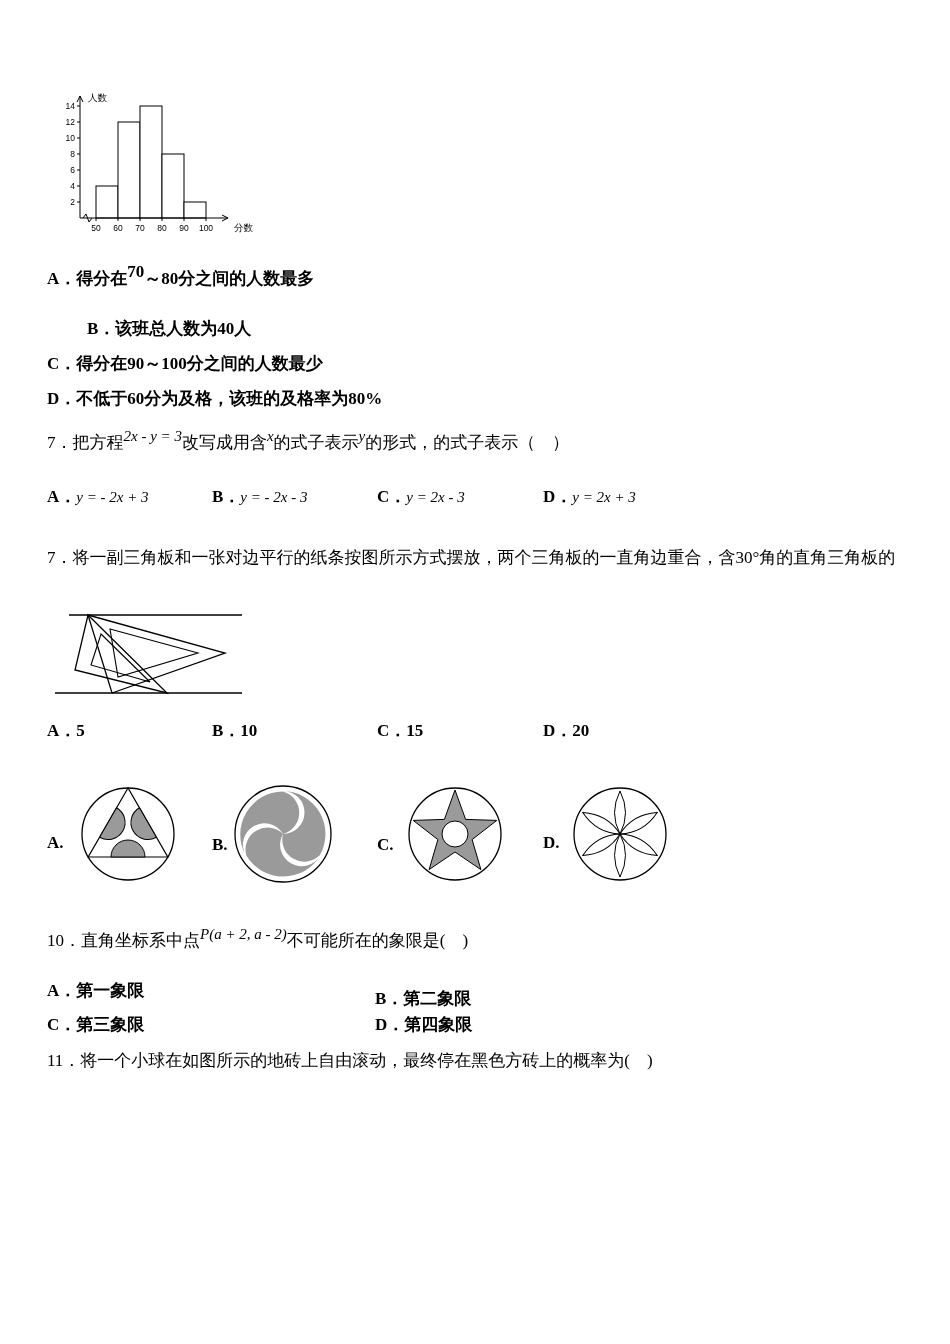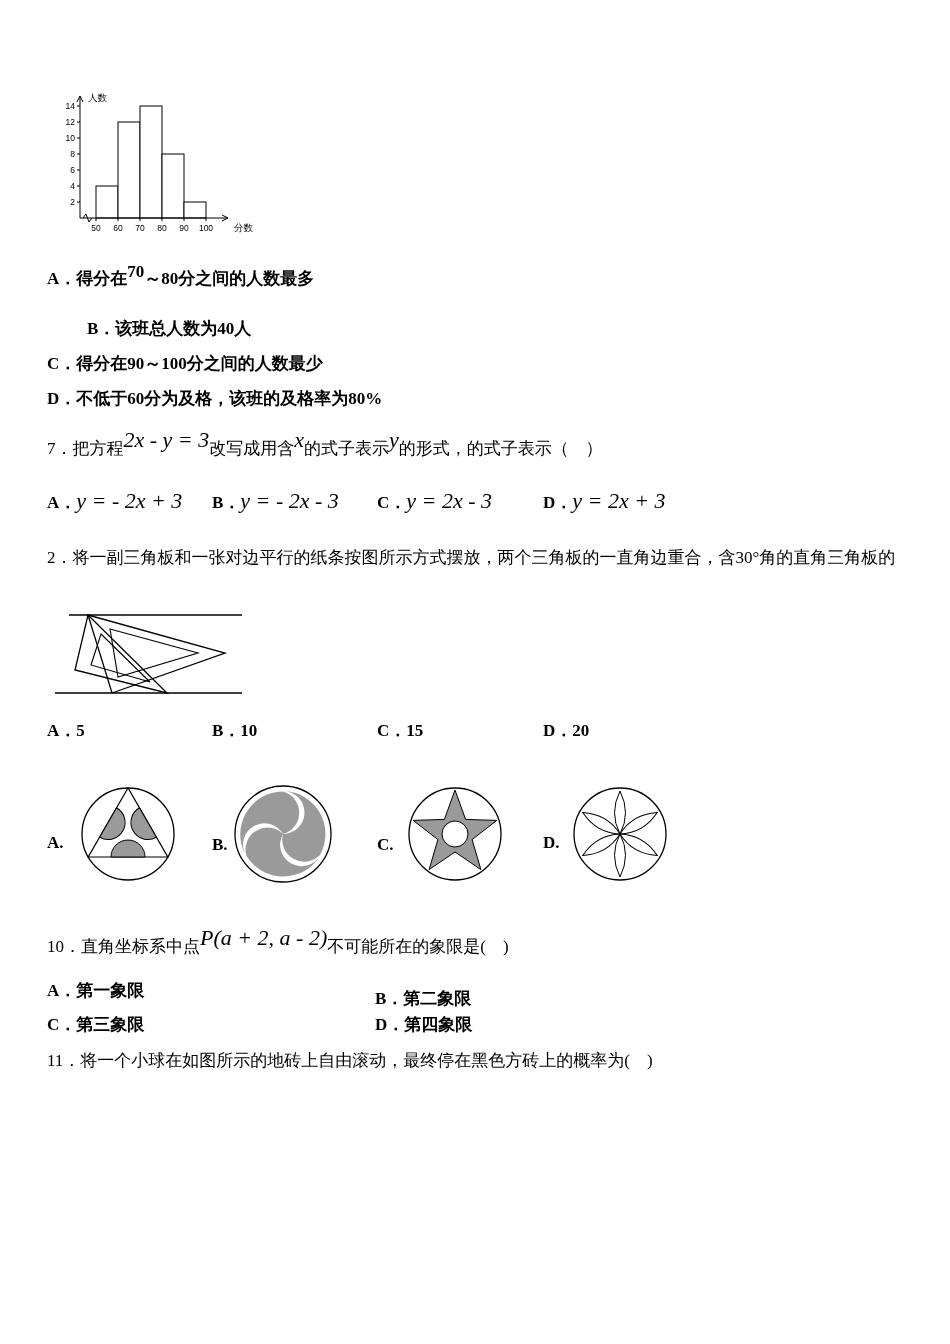--- a/index.html
+++ b/index.html
@@ -12,21 +12,21 @@
     color: #000;
     font-family: "Liberation Serif", serif;
     overflow: hidden;
   }
   .abs { position: absolute; }
   .txt { font-size: 17px; line-height: 1.35; white-space: nowrap; }
   .bold { font-weight: bold; }
   .math {
     font-family: "Liberation Serif", serif;
     font-style: italic;
-    font-size: 22px;
+    font-size: 15px;
   }
   .raised { position: relative; top: -7px; display: inline-block; }
   .optrow span.lbl { font-weight: bold; }
   svg { display: block; }
   text { fill: #000; }
 </style>
 </head>
 <body>
 
 <div class="page">
@@ -93,21 +93,21 @@
   <div class="abs txt optrow" style="left:212px; top:486px;">
     <span class="lbl">B．</span><span class="math">y = - 2x - 3</span>
   </div>
   <div class="abs txt optrow" style="left:377px; top:486px;">
     <span class="lbl">C．</span><span class="math">y = 2x - 3</span>
   </div>
   <div class="abs txt optrow" style="left:543px; top:486px;">
     <span class="lbl">D．</span><span class="math">y = 2x + 3</span>
   </div>
 
-  <div class="abs txt" style="left:47px; top:547px;">2．将一副三角板和一张对边平行的纸条按图所示方式摆放，两个三角板的一直角边重合，含30°角的直角三角板的</div>
+  <div class="abs txt" style="left:47px; top:547px;">7．将一副三角板和一张对边平行的纸条按图所示方式摆放，两个三角板的一直角边重合，含30°角的直角三角板的</div>
 
   <div class="abs" style="left:55px; top:608px;">
     <svg width="190" height="92" viewBox="0 0 190 92">
       <line x1="14" y1="7" x2="187" y2="7" stroke="#000" stroke-width="1.4"></line>
       <line x1="0" y1="85" x2="187" y2="85" stroke="#000" stroke-width="1.4"></line>
       <path d="M33 7 L170 45 L57 85 Z" fill="none" stroke="#000" stroke-width="1.3"></path>
       <path d="M55 21 L143 45 L63 69 Z" fill="none" stroke="#000" stroke-width="1.1"></path>
       <path d="M33 7 L112 85 L20 62 Z" fill="none" stroke="#000" stroke-width="1.3"></path>
       <path d="M46 26 L95 74 L36 57 Z" fill="none" stroke="#000" stroke-width="1.1"></path>
     </svg>

